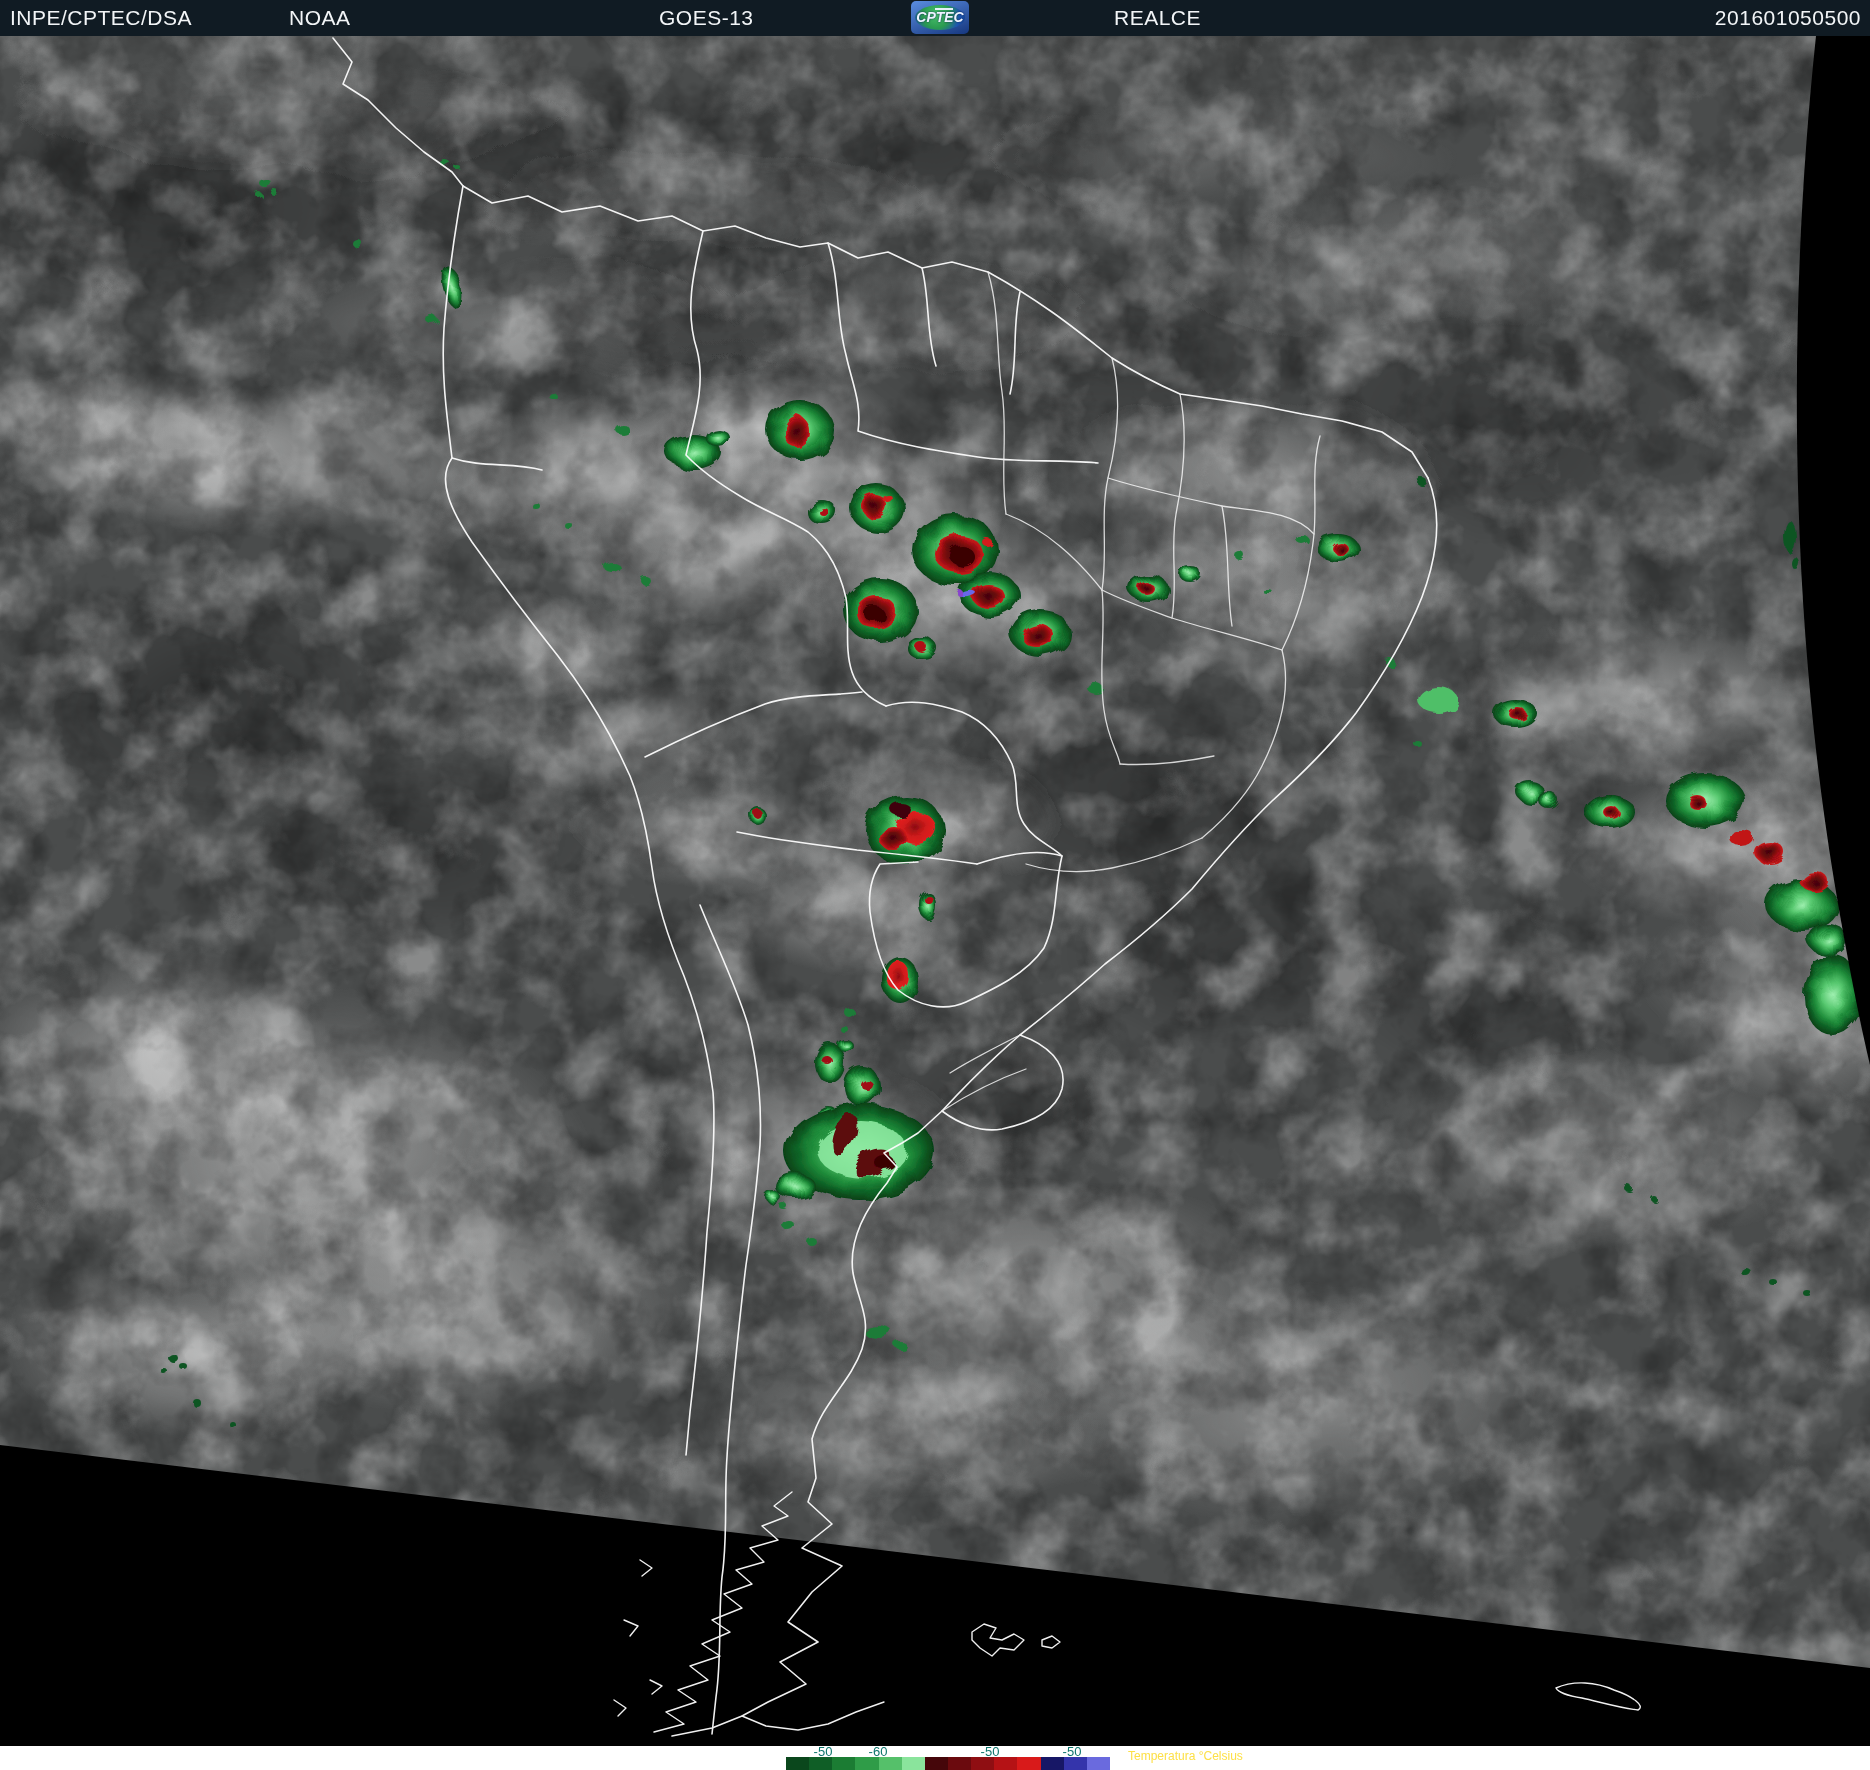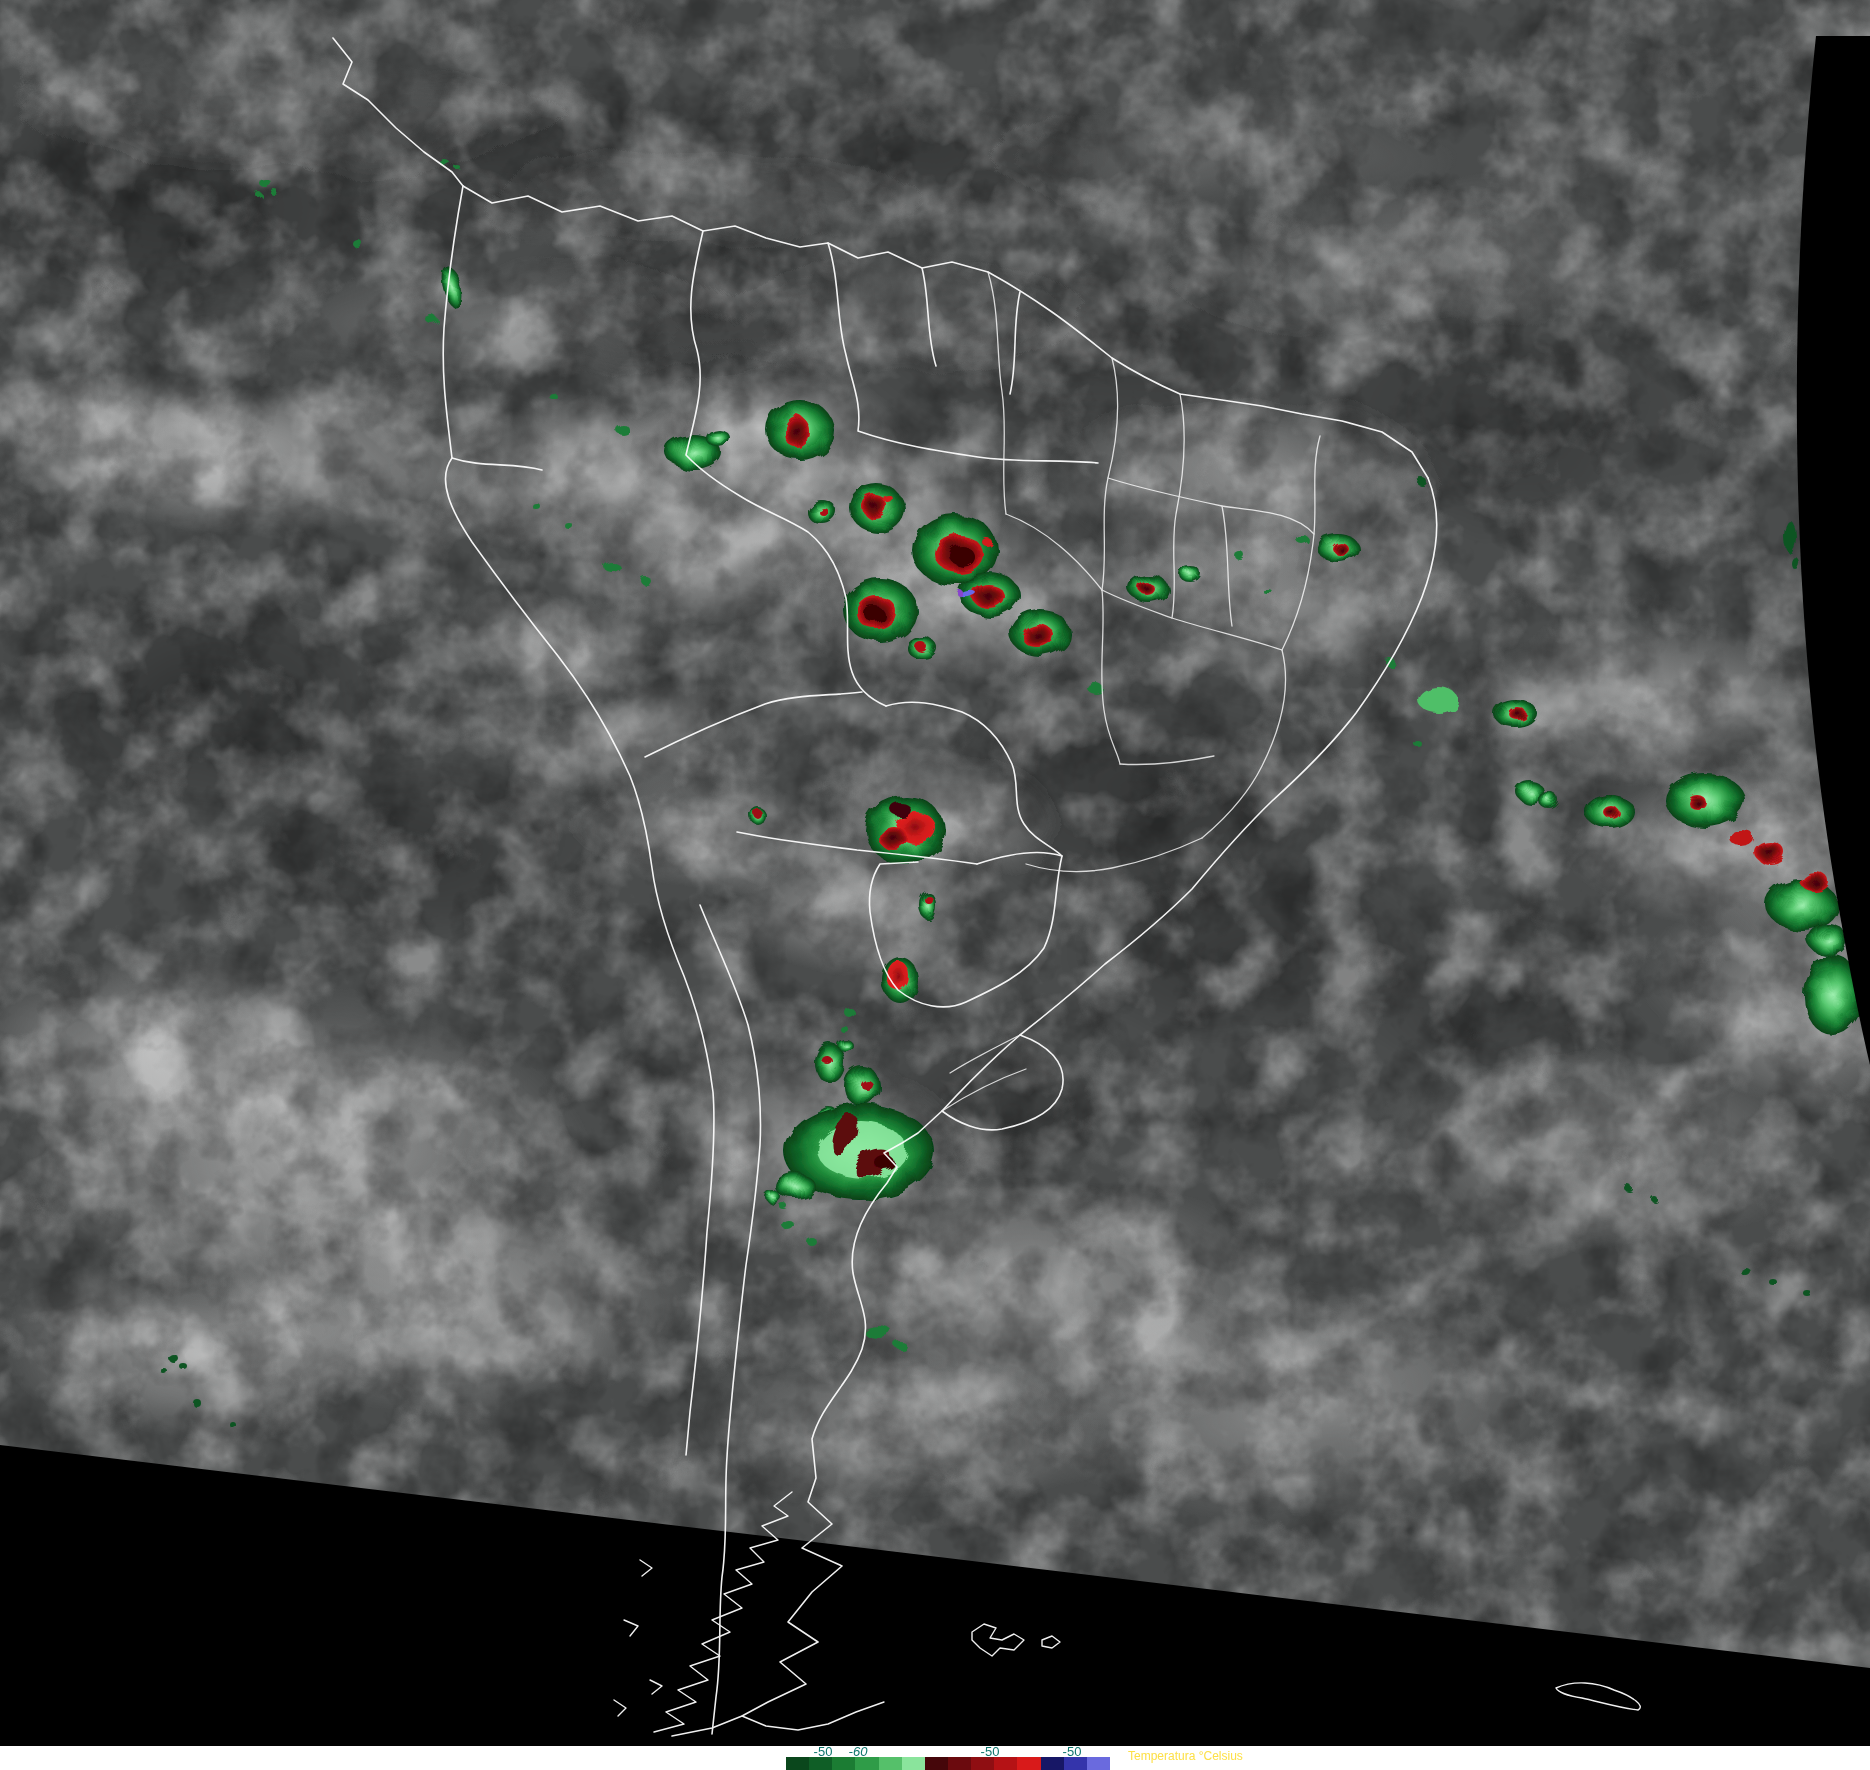--- a/index.html
+++ b/index.html
@@ -20,21 +20,21 @@
   .logo .logo-text{position:absolute;left:0;top:8px;width:58px;text-align:center;color:#eef4ff;
         font-size:14px;font-weight:bold;font-style:italic;text-shadow:0 0 2px #0a2050;}
   .logo .logo-line{position:absolute;left:24px;top:7px;width:18px;height:2px;background:#eef4ff;opacity:.95;}
   
   .map{position:absolute;left:0;top:0;width:1870px;height:1770px;}
   
   .bottombar{position:absolute;left:0;top:1746px;width:1870px;height:24px;background:#ffffff;z-index:30;}
   .scalebar{position:absolute;left:786px;top:1757px;width:324px;height:13px;display:flex;z-index:31;}
   .scalebar .seg{flex:1;height:100%;}
   .tick{position:absolute;top:1744px;transform:translateX(-50%);color:#0f766e;font-size:13px;z-index:31;white-space:nowrap;}
-  .t0{left:823px;} .t1{left:858px;font-style:italic;} .t2{left:990px;} .t3{left:1072px;}
+  .t0{left:823px;} .t1{left:878px;} .t2{left:990px;} .t3{left:1072px;}
   .scale-title{position:absolute;left:1128px;top:1749px;color:#fde047;font-size:12px;z-index:31;white-space:nowrap;}
 </style>
 </head>
 <body>
 
 <div class="stage">
 
   <svg class="map" viewBox="0 0 1870 1770" xmlns="http://www.w3.org/2000/svg">
     <defs>
       <radialGradient id="gB">
@@ -292,20 +292,32 @@
       <g stroke-width="1.4">
         <path d="M792,1492 L774,1506 788,1516 762,1526 778,1540 750,1548 764,1562 736,1570 752,1584 724,1594 742,1608 712,1620 730,1632 702,1644 720,1656 690,1666 708,1680 678,1690 696,1702 666,1712 684,1724 654,1732"></path>
         <path d="M640,1560 l12,8 -10,8 M624,1620 l14,6 -8,10 M650,1680 l12,6 -10,8 M614,1700 l12,8 -8,8"></path>
         <path d="M742,1716 L766,1726 798,1730 828,1724 856,1712 884,1702"></path>
         <path d="M972,1632 l12,-8 12,4 -6,10 12,2 12,-6 10,6 -10,10 -14,-2 -8,8 -12,-8 -8,-8 z M1042,1640 l10,-4 8,6 -8,6 -10,-2 z"></path>
         <path d="M1556,1688 C1574,1680 1596,1682 1614,1690 C1632,1696 1646,1706 1638,1710 C1620,1708 1600,1702 1582,1698 C1568,1696 1558,1692 1556,1688 Z"></path>
       </g>
     </g>
   </svg>
 
+  <div class="header">
+    <span class="h-agency">INPE/CPTEC/DSA</span>
+    <span class="h-noaa">NOAA</span>
+    <span class="h-sat">GOES-13</span>
+    <div class="logo">
+      <div class="globe"></div>
+      <div class="logo-line"></div>
+      <div class="logo-text">CPTEC</div>
+    </div>
+    <span class="h-product">REALCE</span>
+    <span class="h-time">201601050500</span>
+  </div>
 
   <div class="bottombar"></div>
   <span class="tick t0">-50</span>
   <span class="tick t1">-60</span>
   <span class="tick t2">-50</span>
   <span class="tick t3">-50</span>
   <div class="scalebar">
       <span class="seg" style="background: rgb(10, 71, 28);"></span>
       <span class="seg" style="background: rgb(15, 94, 38);"></span>
       <span class="seg" style="background: rgb(27, 124, 51);"></span>

